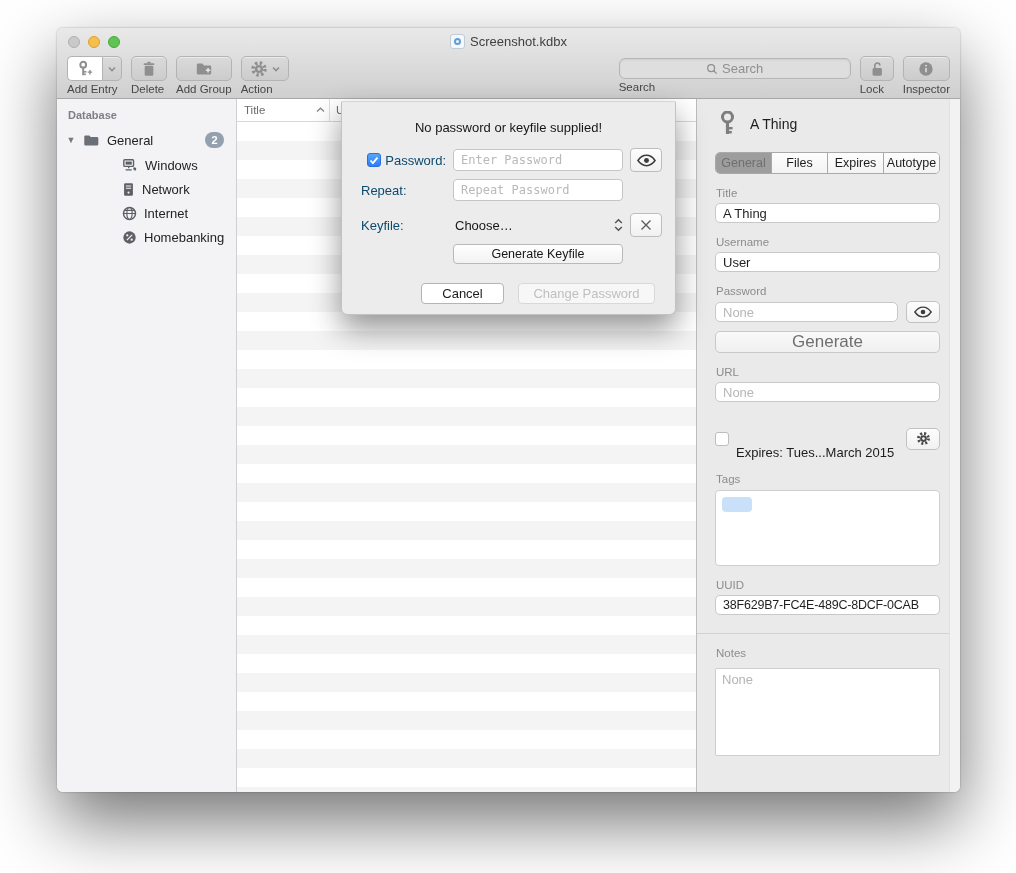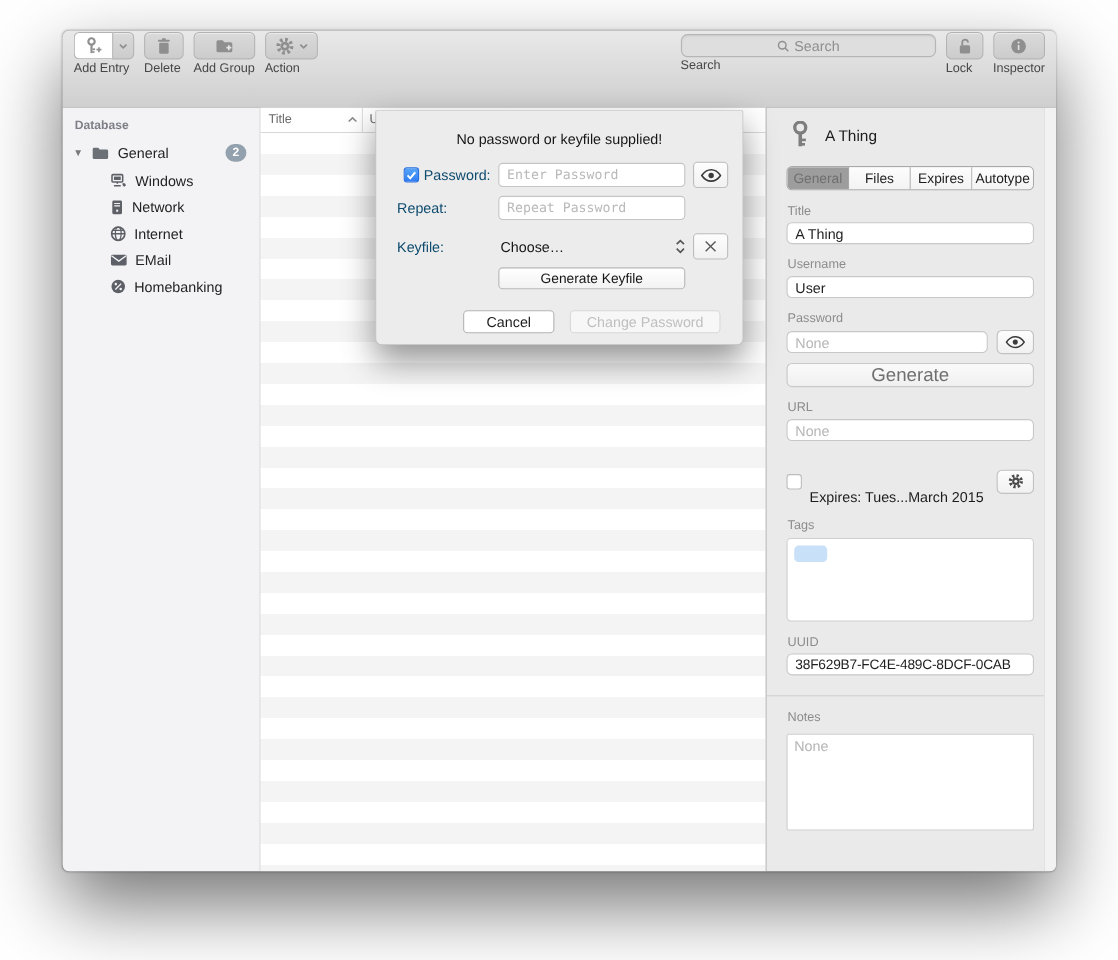--- a/index.html
+++ b/index.html
@@ -60,21 +60,21 @@
   .sidebar { flex: 0 0 180px; background: #f3f3f5; border-right: 1px solid #cfcfcf; padding-top: 10px; }
   .sb-header { font-size: 11px; font-weight: bold; color: #7e7e88; padding: 0 0 6px 11px; }
   .sb-root { display: flex; align-items: center; height: 26px; padding-left: 8px; font-size: 13px; color: #232323; }
   .sb-disclosure { width: 12px; font-size: 9px; color: #77797d; text-align: center; }
   .sb-root .icon, .sb-item .icon { margin: 0 7px 0 6px; }
   .sb-badge {
     margin-left: auto; margin-right: 12px; background: #93a0ad; color: #fff;
     border-radius: 9px; min-width: 19px; height: 16px; font-size: 11px; font-weight: bold;
     display: flex; align-items: center; justify-content: center; padding: 0 5px;
   }
-  .sb-item { display: flex; align-items: center; height: 24px; padding-left: 37px; font-size: 13px; color: #232323; }
+  .sb-item { display: flex; align-items: center; height: 24px; padding-left: 59px; font-size: 13px; color: #232323; }
 
   
   .main { flex: 1; background: #fff; display: flex; flex-direction: column; min-width: 0; }
   .table-header {
     height: 23px; background: #fff; border-bottom: 1px solid #d8d8d8;
     display: flex; align-items: center; font-size: 11.5px; color: #6b6b6b; flex: 0 0 23px;
   }
   .th-title { flex: 0 0 93px; display: flex; align-items: center; padding: 0 4px 0 7px; height: 100%;
     border-right: 1px solid #dedede; }
   .th-sort { margin-left: auto; }
@@ -178,20 +178,33 @@
   .btn.cancel { width: 83px; background: #fff; border: 1px solid #b4b4b4; color: #1c1c1c; }
   .btn.disabled { width: 137px; background: #f7f7f7; border: 1px solid #d8d8d8; color: #bfbfbf; }
 </style>
 </head>
 <body>
 
 <div class="page">
   <div class="window">
 
     <div class="win-header">
+      <div class="titlebar">
+        <div class="traffic">
+          <span class="light close"></span>
+          <span class="light min"></span>
+          <span class="light zoom"></span>
+        </div>
+        <div class="titlebar-title">
+          <span class="doc-icon">
+              <i></i>
+            </span>
+          <span>Screenshot.kdbx</span>
+        </div>
+      </div>
 
       <div class="toolbar">
         <div class="tb-item">
           <div class="tb-split">
             <div class="tb-btn main">
               <span class="icon">
                 <svg width="18" height="18" viewBox="0 0 20 20">
                     <circle cx="8" cy="5.2" r="3.2" fill="none" stroke="#8f8f8f" stroke-width="2.2"></circle>
                     <rect x="6.9" y="8" width="2.2" height="9" fill="#8f8f8f"></rect>
                     <rect x="9" y="12.2" width="2.6" height="1.8" fill="#8f8f8f"></rect>
@@ -339,29 +352,20 @@
           <span class="icon">
             <svg width="15" height="15" viewBox="0 0 17 17">
                 <circle cx="8.5" cy="8.5" r="6.8" fill="none" stroke="#5d6066" stroke-width="1.7"></circle>
                 <ellipse cx="8.5" cy="8.5" rx="3" ry="6.8" fill="none" stroke="#5d6066" stroke-width="1.3"></ellipse>
                 <path d="M2 8.5h13M3 5h11" stroke="#5d6066" stroke-width="1.3"></path>
               </svg>
           </span>
           <span>Internet</span>
         </div>
 
-        <div class="sb-item">
-          <span class="icon">
-            <svg width="16" height="13" viewBox="0 0 18 14">
-                <rect x="1" y="1.5" width="16" height="11" rx="1.5" fill="#5d6066"></rect>
-                <path d="M1.5 2.5L9 8l7.5-5.5" fill="none" stroke="#f3f3f5" stroke-width="1.4"></path>
-              </svg>
-          </span>
-          <span>EMail</span>
-        </div>
 
         <div class="sb-item">
           <span class="icon">
             <svg width="15" height="15" viewBox="0 0 17 17">
                 <circle cx="8.5" cy="8.5" r="7" fill="#5d6066"></circle>
                 <path d="M5.5 11.5l6-6" stroke="#f3f3f5" stroke-width="1.4"></path>
                 <circle cx="6" cy="6" r="1.3" fill="#f3f3f5"></circle>
                 <circle cx="11" cy="11" r="1.3" fill="#f3f3f5"></circle>
               </svg>
           </span>

